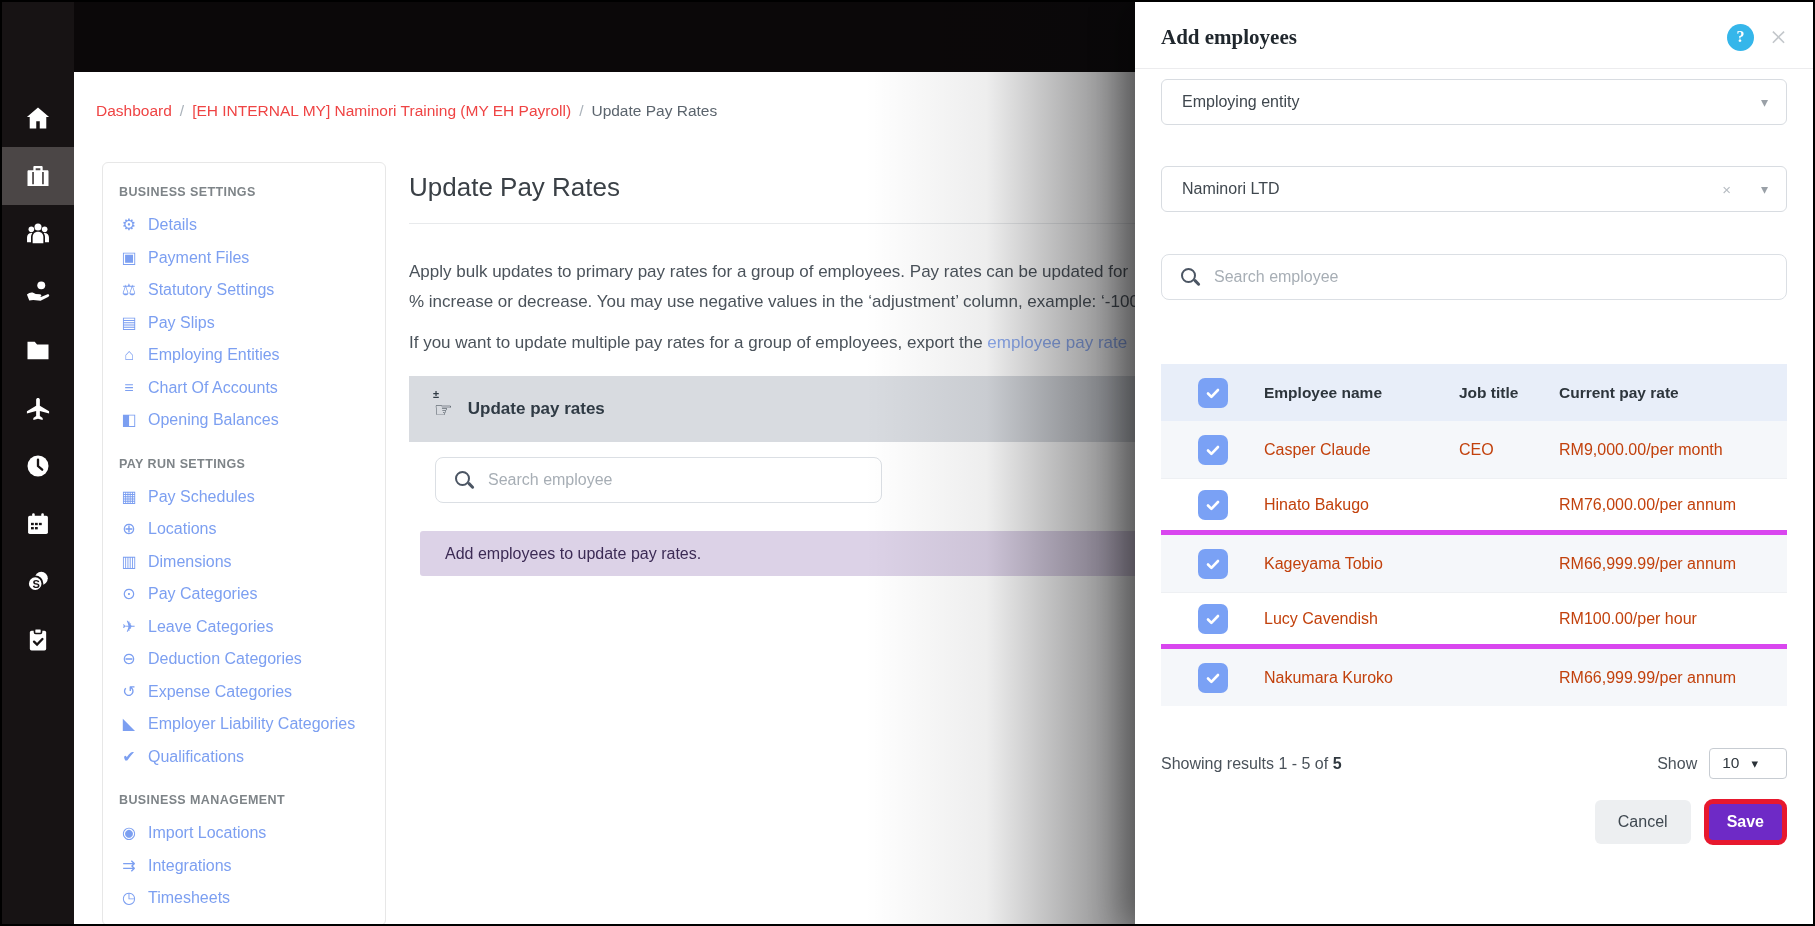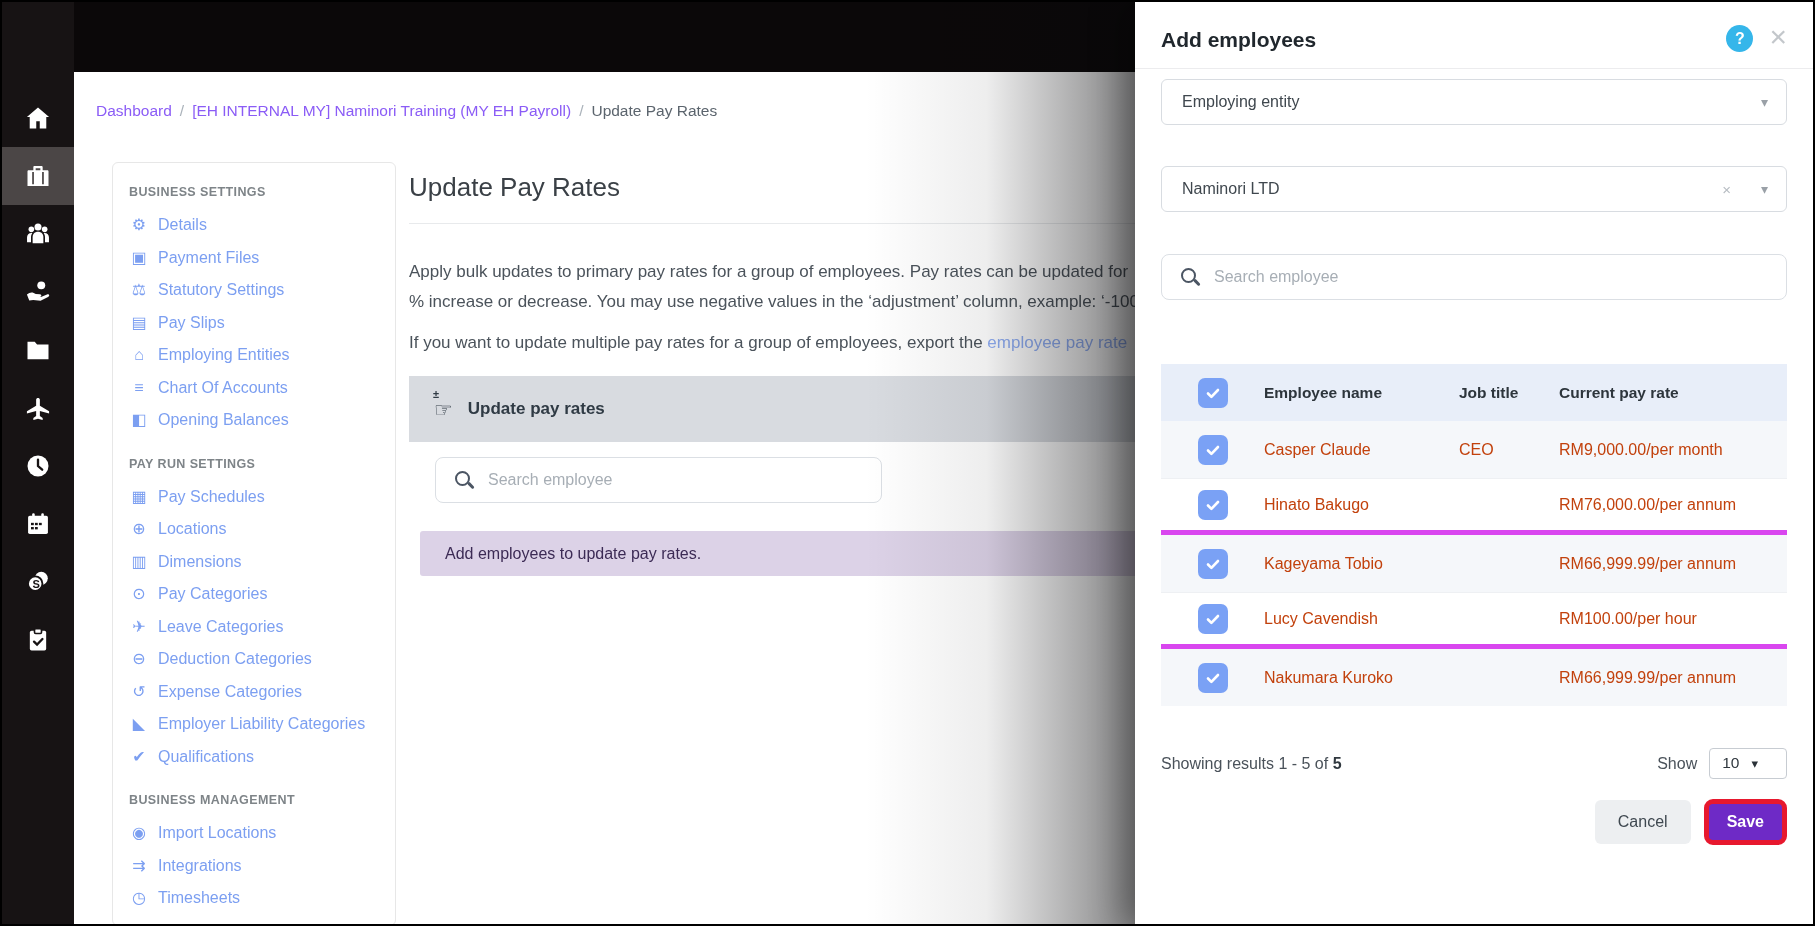--- a/index.html
+++ b/index.html
@@ -30,26 +30,26 @@
     background:#0b0809; z-index:2;
   }
   
   .main {
     position:absolute; left:72px; top:70px; right:678px; bottom:0;
     background:#fff; overflow:hidden; z-index:1;
   }
   .breadcrumb {
     margin:30px 0 0 22px; font-size:15.5px; color:#9aa2ab; white-space:nowrap;
   }
-  .breadcrumb a { color:#8b5cf6; text-decoration:none; cursor:pointer; }
+  .breadcrumb a { color:#ef4444; text-decoration:none; cursor:pointer; }
   .breadcrumb .sep { color:#aab2ba; margin:0 8px; }
   .breadcrumb .current { color:#5b646d; }
   
   .nav-card {
-    position:absolute; left:38px; top:90px; width:284px; height:calc(100% - 88px);
+    position:absolute; left:28px; top:90px; width:284px; height:calc(100% - 88px);
     background:#fff; border:1px solid #e7e7e7; border-radius:6px;
     padding:20px 16px; overflow:hidden;
   }
   .nav-section-title {
     font-size:12.5px; font-weight:700; color:#7e8488; letter-spacing:.4px;
     margin:20px 0 10px 0;
   }
   .nav-section-title:first-child { margin-top:2px; }
   .nav-item {
     display:flex; align-items:center; gap:9px;
@@ -95,21 +95,21 @@
     position:absolute; top:0; bottom:0; right:678px; width:270px; z-index:4;
     background:linear-gradient(to right, rgba(8,8,10,0) 0%, rgba(8,8,10,0.07) 45%, rgba(8,8,10,0.5) 100%);
     pointer-events:none;
   }
   
   .drawer {
     position:absolute; right:0; top:0; bottom:0; width:678px; background:#fff;
     z-index:10; box-shadow:-14px 0 30px rgba(0,0,0,0.30);
     padding:0 26px;
   }
-  .drawer-head { display:flex; align-items:flex-end; padding-top:20px; }
+  .drawer-head { display:flex; align-items:center; padding-top:20px;font-family:Liberation Serif, serif; }
   .drawer-title { font-size:21px; font-weight:700; color:#20272d; flex:1; }
   .help-btn {
     width:27px; height:27px; border-radius:50%; background:#35b6ea; color:#fff;
     font-size:16px; font-weight:700; display:flex; align-items:center; justify-content:center;
     cursor:pointer; margin-right:16px;
   }
   .close-btn { font-size:30px; color:#c3c7cb; line-height:1; cursor:pointer; font-weight:400; }
   .drawer-rule { height:1px; background:#ececee; margin:16px -26px 0 -26px; }
   .field-label { margin-top:21px; font-size:15.5px; font-weight:700; color:#343c44; }
   .select {

